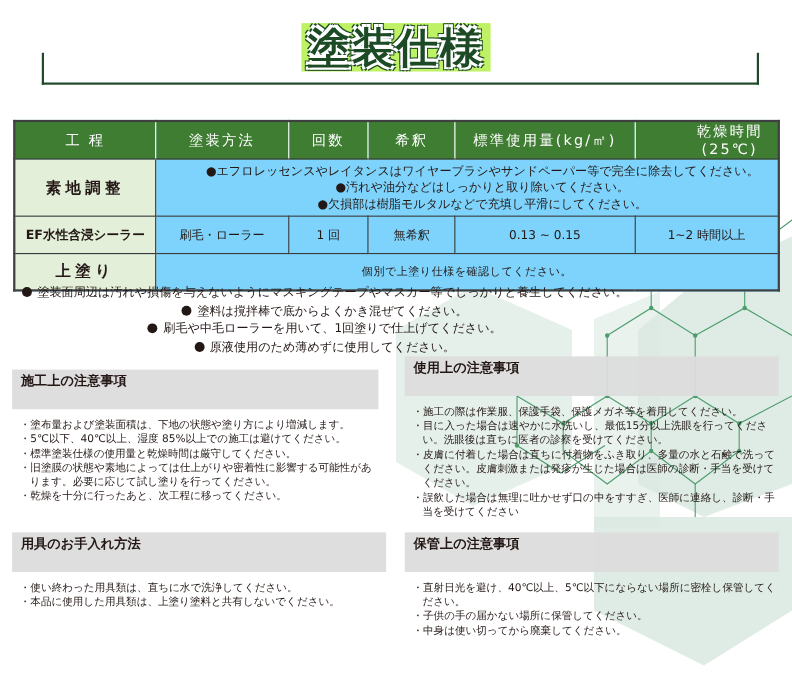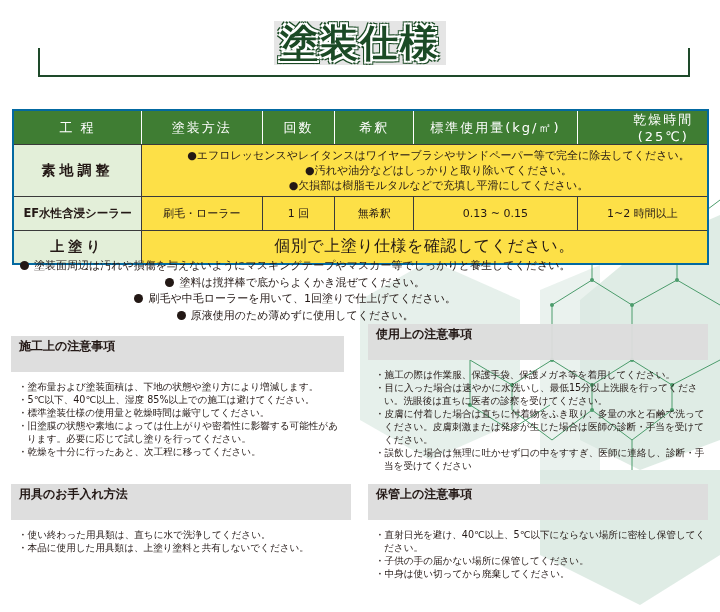--- a/index.html
+++ b/index.html
@@ -17,40 +17,40 @@
   }
   .title {
     position: absolute; left: 0; width: 720px; top: 18px; text-align: center; z-index: 2;
     font-family: "DejaVu Sans", sans-serif; font-weight: bold; font-size: 38px; letter-spacing: 2px;
     color: #1b4a25;
     text-shadow:
       -2px -2px 0 #fff, 2px -2px 0 #fff, -2px 2px 0 #fff, 2px 2px 0 #fff,
       -3px 0 0 #1b4a25, 3px 0 0 #1b4a25, 0 -3px 0 #1b4a25, 0 3px 0 #1b4a25,
       -3px -3px 0 #1b4a25, 3px 3px 0 #1b4a25, -3px 3px 0 #1b4a25, 3px -3px 0 #1b4a25;
   }
-  .title span { background: #e5e5e5; padding: 0 6px; }
+  .title span { background: #bef264; padding: 0 6px; }
 
   
   .spec-table {
     position: absolute; left: 12px; top: 109px; width: 697px; z-index: 2;
-    border-collapse: collapse; background: #fde047;
-    border: 2px solid #0369a1;
+    border-collapse: collapse; background: #7dd3fc;
+    border: 2px solid #404040;
   }
   .spec-table th, .spec-table td { border: 1px solid #3a3a3a; text-align: center; vertical-align: middle; }
   .spec-table th {
     background: #3f7d33; color: #ffffff; font-weight: normal; font-size: 13px; height: 21px;
     letter-spacing: 2px; border-color: #ffffff; border-top: none; border-bottom: 1px solid #3a3a3a;
   }
   .spec-table th:first-child { border-left: none; }
   .spec-table th:last-child { border-right: none; padding-left: 42px; }
   .spec-table td.label { background: #e3efd9; font-size: 14px; font-weight: bold; letter-spacing: 4px; color: #231815; }
   .spec-table td.label.small { font-size: 11.5px; letter-spacing: 0; font-weight: bold; }
   .spec-table td.cell { font-size: 11px; height: 34px; }
   .spec-table td.notes { text-align: center; padding: 3px 0 3px 28px; font-size: 11px; line-height: 15px; height: 50px; }
-  .spec-table td.center-note { font-size: 16px; height: 33px; letter-spacing: 0.5px; }
+  .spec-table td.center-note { font-size: 10px; height: 33px; letter-spacing: 0.5px; }
 
   
   .general { position: absolute; left: 20px; top: 258px; z-index: 2; font-size: 11px; line-height: 16.5px; }
   .general li { list-style: none; text-align: center; }
   .general li .dot { display: inline-block; width: 9px; height: 9px; border-radius: 50%; background: #231815; margin-right: 5px; vertical-align: -1px; }
 
   
   .section { position: absolute; z-index: 2; }
   .section-head {
     background: rgba(220,220,220,0.95); height: 36px; font-size: 12px; font-weight: bold;

